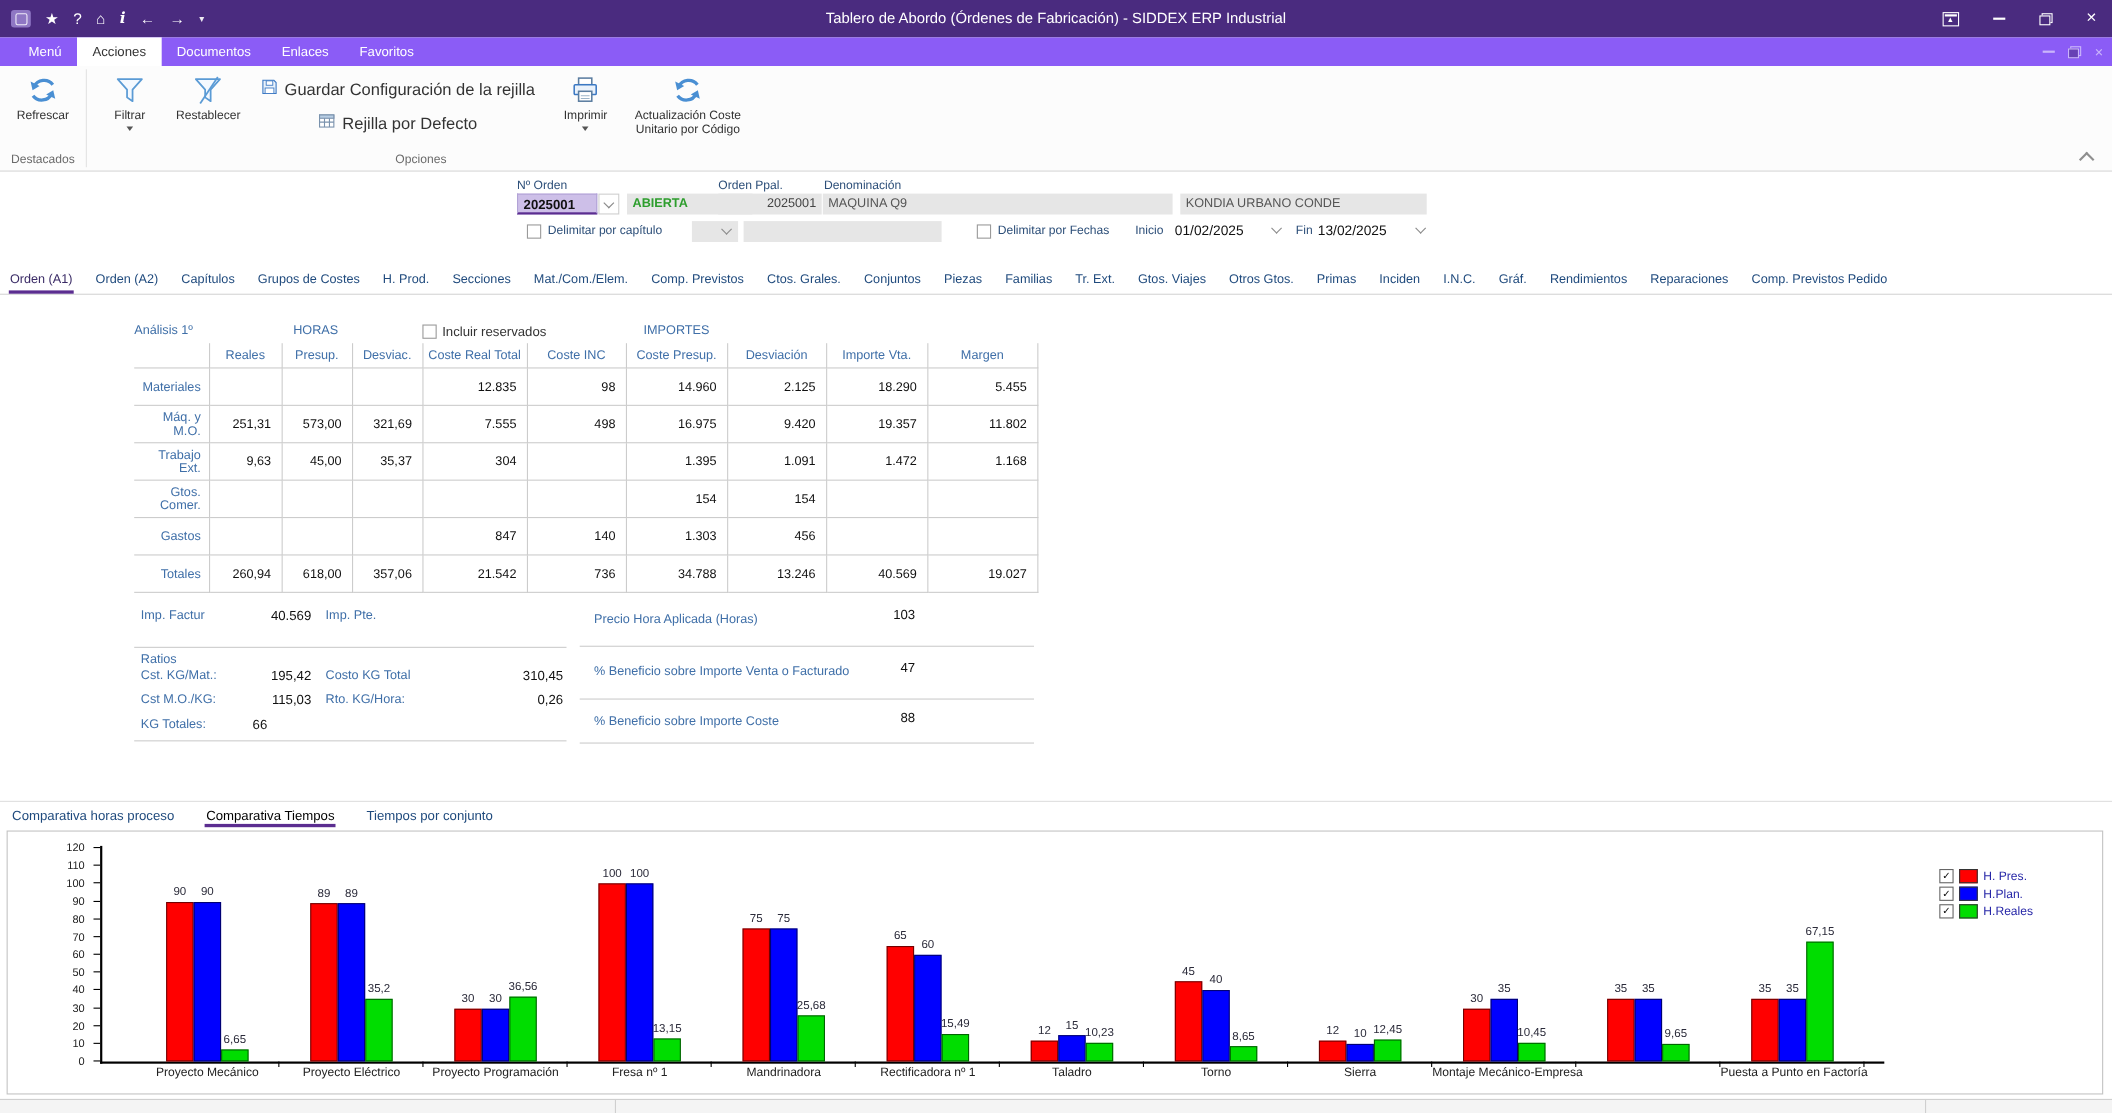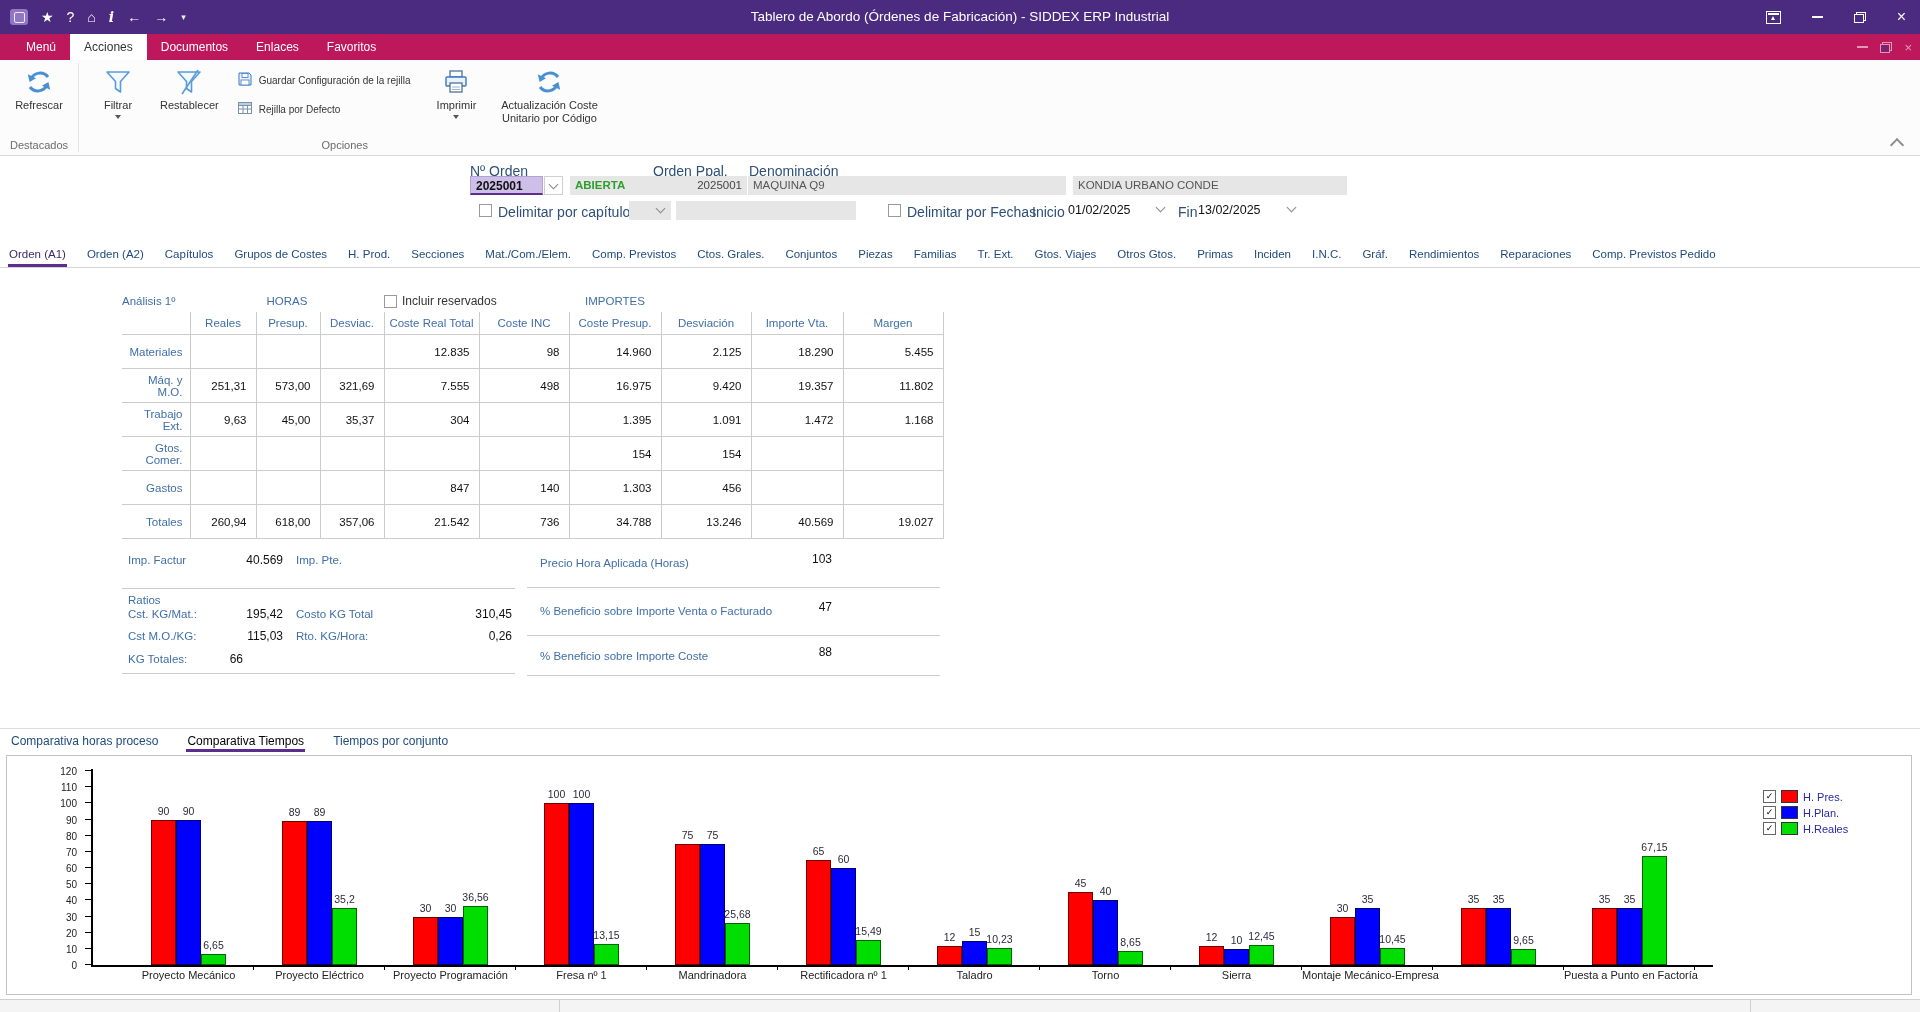--- a/index.html
+++ b/index.html
@@ -18,43 +18,43 @@
   .ic-min{width:11px;height:1.5px;background:#fff;}
   .ic-restore{position:relative;width:12px;height:11px;}
   .ic-restore::before{content:'';position:absolute;right:0;top:0;width:8px;height:7px;border:1px solid #fff;}
   .ic-restore i{position:absolute;left:0;bottom:0;width:8px;height:7px;border:1px solid #fff;background:#4a2b7f;display:block;}
   .ic-close{font-size:16px;line-height:16px;}
   .ic-ribbonopt{position:relative;width:13px;height:11px;border:1px solid #fff;}
   .ic-ribbonopt::before{content:'';position:absolute;left:1px;top:1px;right:1px;height:2px;background:#fff;}
   .ic-ribbonopt::after{content:'';position:absolute;left:4px;top:4px;width:0;height:0;border-left:2.5px solid transparent;border-right:2.5px solid transparent;border-bottom:4px solid #fff;}
 
   
-  .menubar{position:absolute;left:0;top:34px;width:100%;height:26px;background:#be185d;display:flex;align-items:stretch;padding-left:12px;box-sizing:border-box;}
+  .menubar{position:absolute;left:0;top:34px;width:100%;height:26px;background:#8b5cf6;display:flex;align-items:stretch;padding-left:12px;box-sizing:border-box;}
   .mtab{color:#fff;font-size:12px;padding:0 14px;display:flex;align-items:center;}
   .mtab.active{background:#fff;color:#333;}
   .childctl{position:absolute;right:8px;top:34px;height:26px;display:flex;align-items:center;gap:12px;opacity:.55;}
   .childctl .ic-restore i{background:#4a2b7f;}
   .childctl .cx{font-size:13px;color:#fff;}
 
   
   .ribbon{position:absolute;left:0;top:60px;width:100%;height:96px;background:#fcfcfc;border-bottom:1px solid #d8d8d8;display:flex;box-sizing:border-box;}
   .rgroup{display:flex;flex-direction:column;}
   .rgcontent{flex:1;display:flex;align-items:flex-start;padding:3px 4px 0 4px;}
   .rglabel{height:17px;line-height:15px;text-align:center;font-size:11px;color:#6b6b6b;}
   .vsep{width:1px;background:#e3e3e3;margin:3px 0;}
   .bigbtn{display:flex;flex-direction:column;align-items:center;min-width:56px;padding:2px 7px;font-size:11px;color:#333;text-align:center;line-height:12.5px;cursor:default;}
   .bigbtn .bicon{height:34px;display:flex;align-items:center;}
   .ddarrow{width:0;height:0;border-left:3.5px solid transparent;border-right:3.5px solid transparent;border-top:4px solid #555;margin-top:3px;}
   .smallcol{display:flex;flex-direction:column;gap:11px;padding:8px 10px;}
-  .smallbtn{display:flex;align-items:center;gap:6px;font-size:10px;color:#333;}
+  .smallbtn{display:flex;align-items:center;gap:6px;font-size:15px;color:#333;justify-content:center;}
   .collapse-chev{position:absolute;right:18px;top:80px;width:8px;height:8px;border-left:2px solid #8f8f8f;border-top:2px solid #8f8f8f;transform:rotate(45deg);}
 
   
   .formbar{position:absolute;left:0;top:157px;width:100%;height:86px;background:#fff;}
-  .fl{position:absolute;font-size:14px;color:#2d4f79;white-space:nowrap;}
+  .fl{position:absolute;font-size:11px;color:#2d4f79;white-space:nowrap;}
   .ffield{position:absolute;height:19px;line-height:19px;background:#e6e6e6;font-size:11.5px;color:#555;padding:0 5px;box-sizing:border-box;white-space:nowrap;overflow:hidden;}
   .orderinput{position:absolute;height:19px;line-height:18px;background:#cdbfe8;border:1px solid #b2a3d6;border-bottom:2px solid #5b2d90;font-size:12px;font-weight:bold;color:#111;padding:0 5px;box-sizing:border-box;}
   .combobox{position:absolute;height:19px;background:#fff;border:1px solid #cfcfcf;box-sizing:border-box;display:flex;align-items:center;justify-content:center;}
   .chevdown{display:inline-block;width:6px;height:6px;border-right:1.5px solid #8a8a8a;border-bottom:1.5px solid #8a8a8a;transform:rotate(45deg);margin-top:-3px;}
   .estado{color:#2e9e2e;}
   .cbx{position:absolute;width:13px;height:13px;background:#fff;border:1px solid #9a9a9a;box-sizing:border-box;}
   .dateval{position:absolute;height:19px;line-height:19px;font-size:12.5px;color:#111;}
   .barechev{position:absolute;}
 
   
@@ -251,21 +251,21 @@
     <span class="fl" style="left:470px;top:6px;">Nº Orden</span>
     <span class="orderinput" style="left:470px;top:19px;width:73px;">2025001</span>
     <span class="combobox" style="left:544px;top:19px;width:19px;">
         <span class="chevdown"></span>
       </span>
     <span class="ffield estado" style="left:570px;top:19px;width:114px;font-weight:bold;">ABIERTA</span>
     <span class="fl" style="left:653px;top:6px;">Orden Ppal.</span>
     <span class="ffield" style="left:653px;top:19px;width:94px;text-align:right;color:#444;">2025001</span>
     <span class="fl" style="left:749px;top:6px;">Denominación</span>
     <span class="ffield" style="left:748px;top:19px;width:318px;">MAQUINA Q9</span>
-    <span class="ffield" style="left:1073px;top:19px;width:274px;">KONDIA URBANO CONDE</span>
+    <span class="ffield" style="left:1073px;top:19px;width:224px;">KONDIA URBANO CONDE</span>
 
     <span class="cbx" style="left:479px;top:47px;"></span>
     <span class="fl" style="left:498px;top:47px;">Delimitar por capítulo</span>
     <span class="ffield" style="left:629px;top:44px;width:42px;">
         <span class="chevdown" style="position:absolute;right:7px;top:7px;"></span>
       </span>
     <span class="ffield" style="left:676px;top:44px;width:180px;"></span>
     <span class="cbx" style="left:888px;top:47px;"></span>
     <span class="fl" style="left:907px;top:47px;">Delimitar por Fechas</span>
     <span class="fl" style="left:1032px;top:47px;">Inicio</span>

